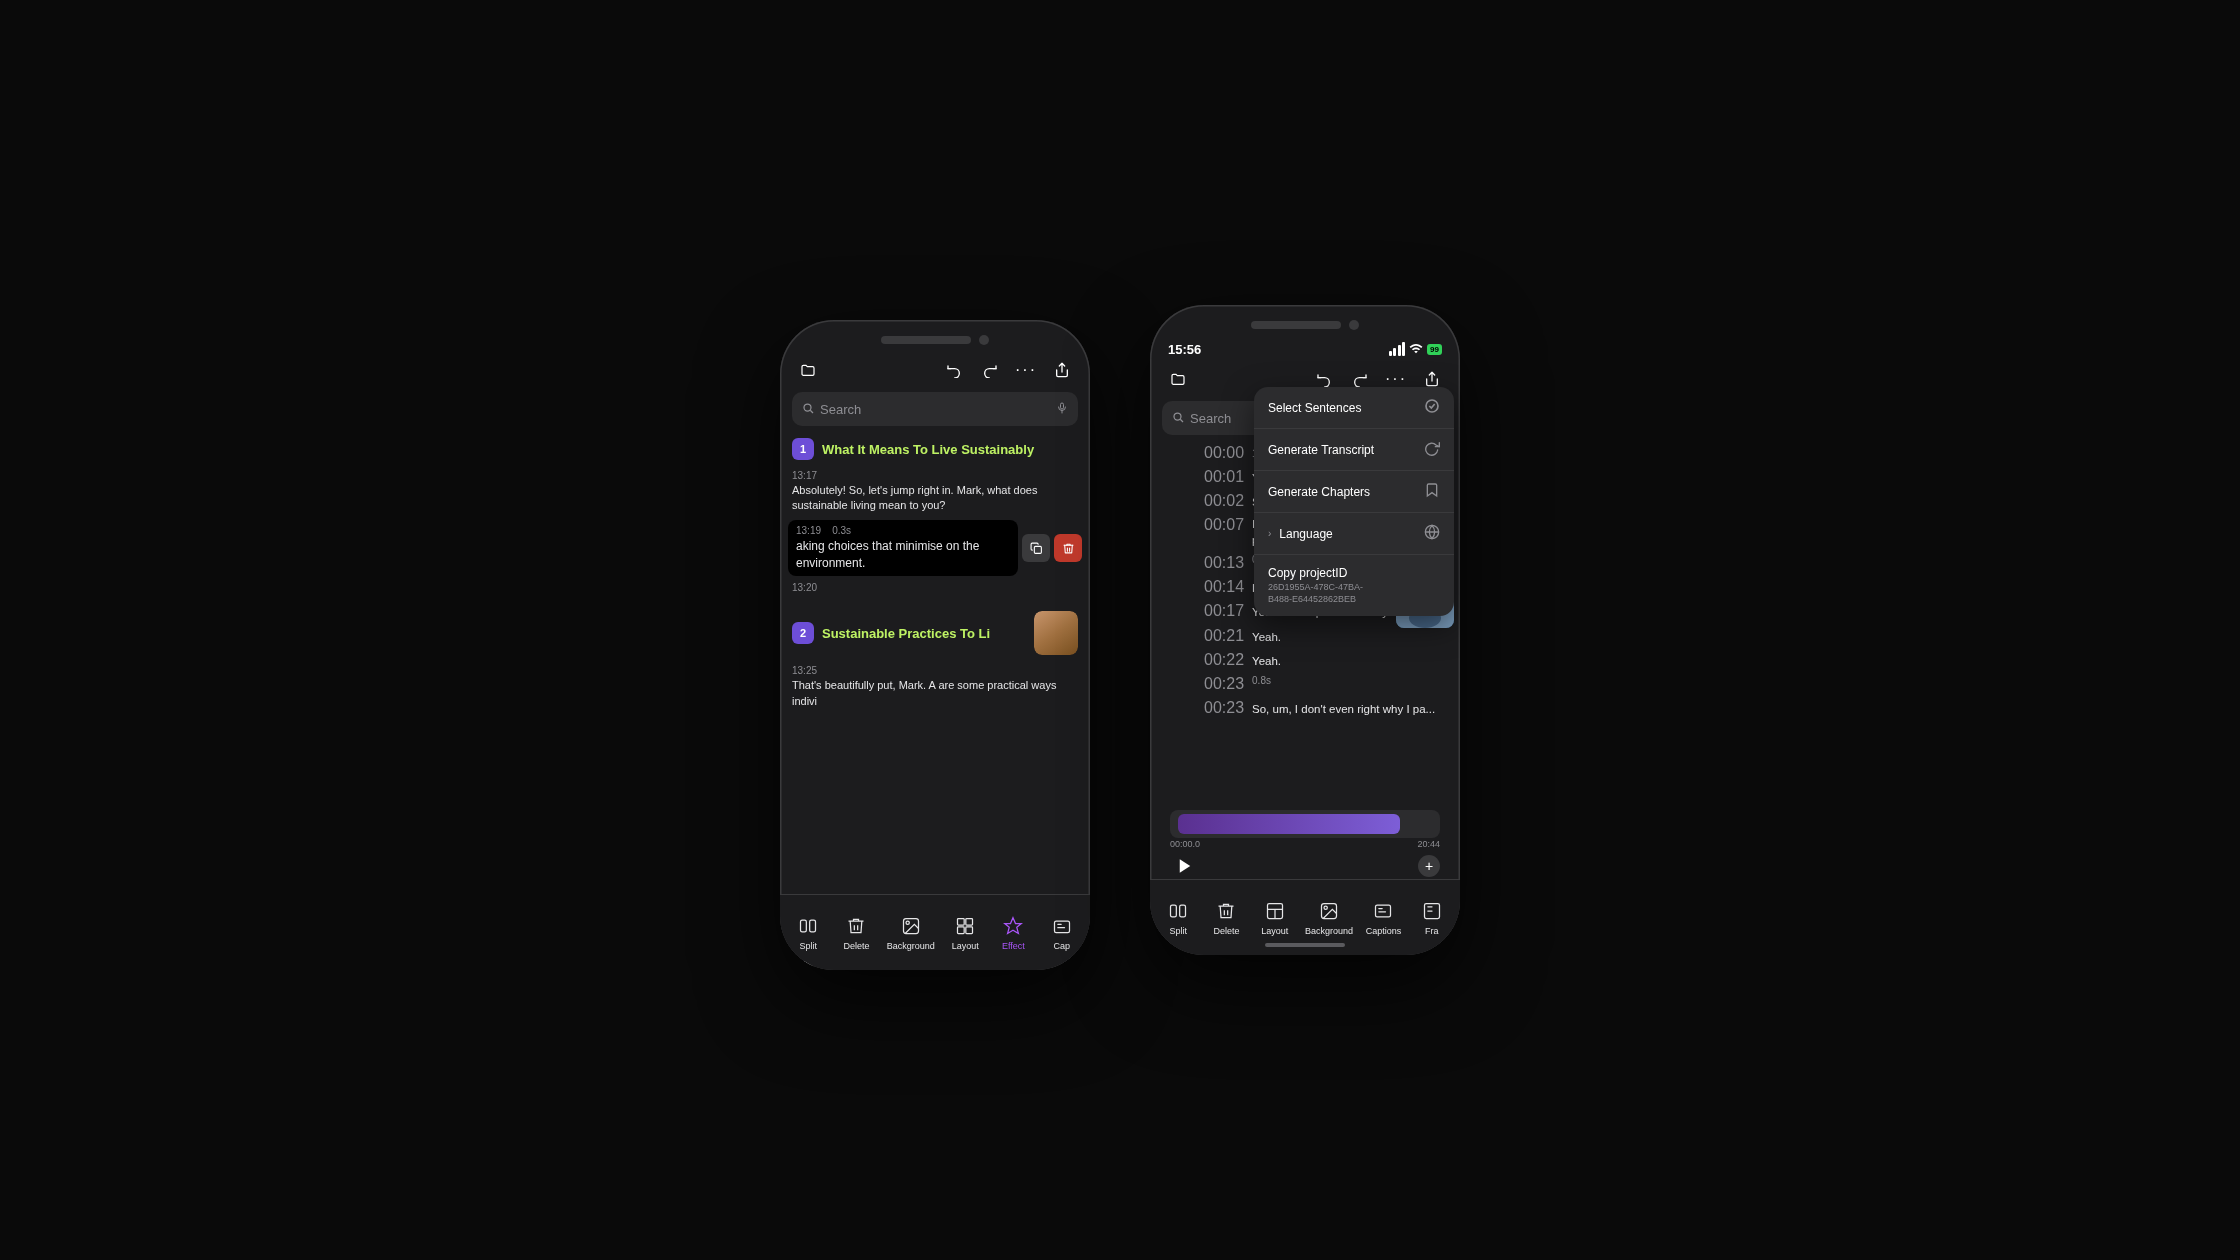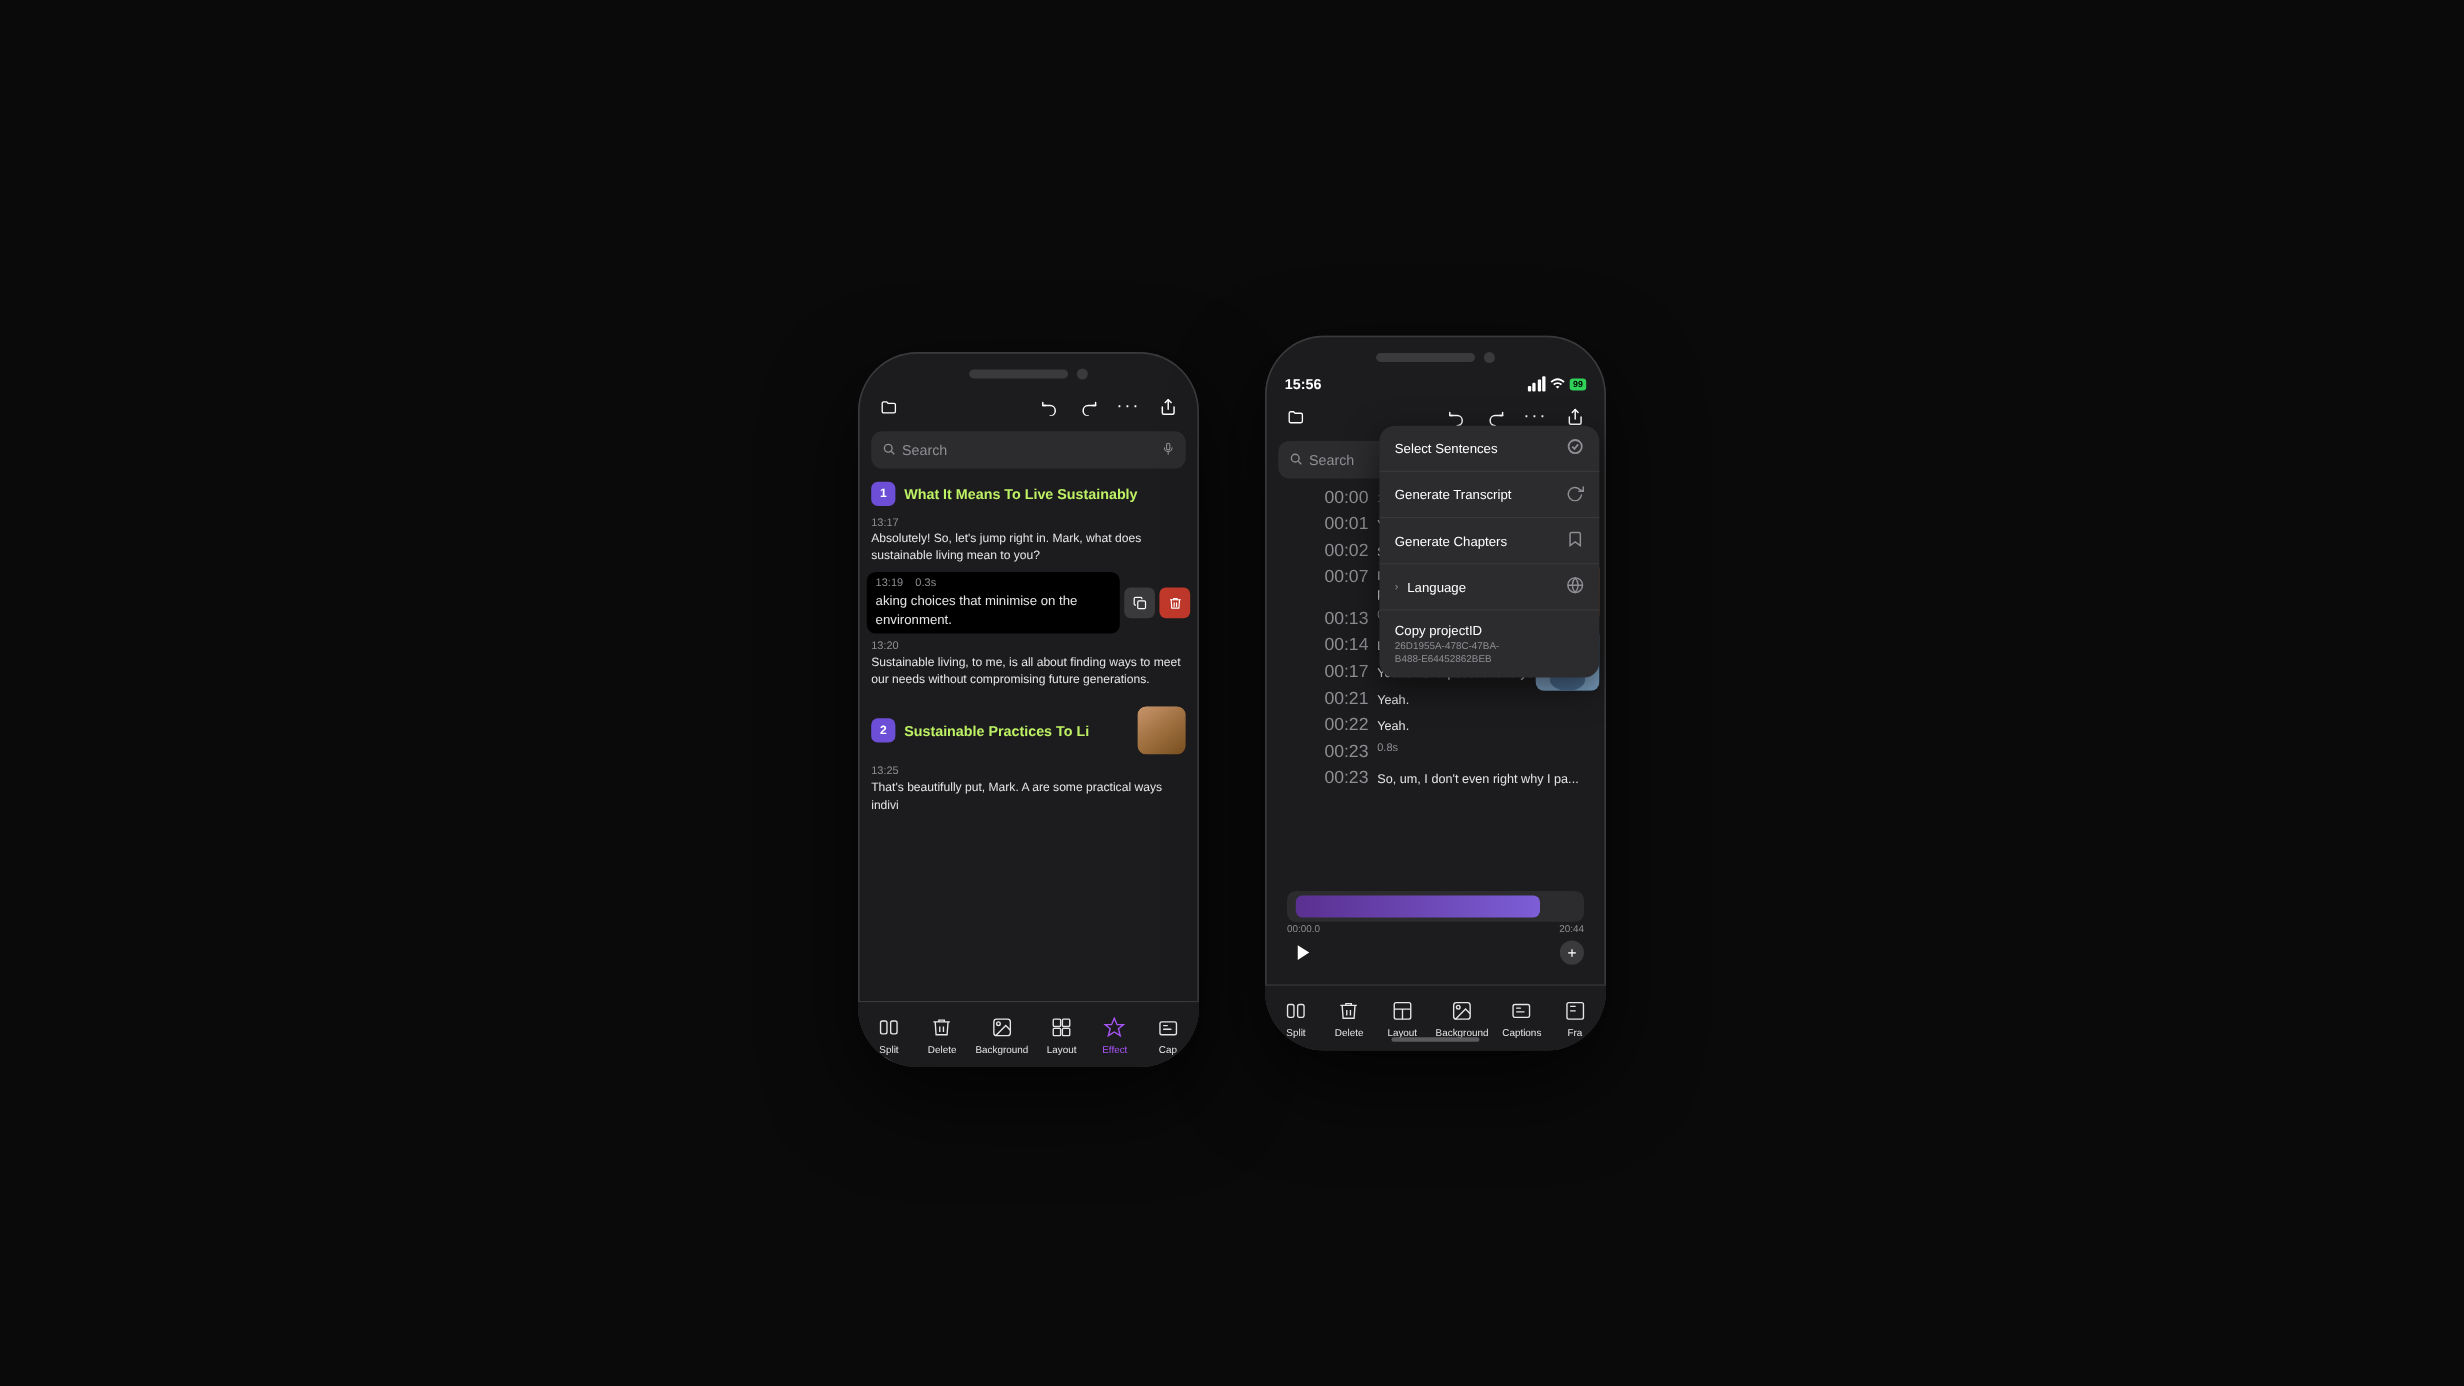--- a/index.html
+++ b/index.html
@@ -283,21 +283,21 @@
       display: flex;
       align-items: center;
       justify-content: center;
       color: #fff;
       font-size: 16px;
     }
 
     
     .bottom-toolbar {
       width: 100%;
-      height: 60px;
+      height: 76px;
       background: #1c1c1e;
       border-top: 1px solid #3a3a3c;
       display: flex;
       align-items: center;
       justify-content: space-around;
       padding: 0 4px;
       position: absolute;
       bottom: 0;
       left: 0;
     }
@@ -644,21 +644,20 @@
             <path d="M19 6l-1 14H6L5 6" stroke-linecap="round" stroke-linejoin="round"></path>
             <path d="M10 11v6" stroke-linecap="round"></path>
             <path d="M14 11v6" stroke-linecap="round"></path>
             <path d="M9 6V4h6v2" stroke-linecap="round" stroke-linejoin="round"></path>
           </svg>
         </div>
       </div>
 
       <div class="transcript-row">
         <div class="transcript-time">13:20</div>
-        <div class="transcript-text">Sustainable living, to me, is all about finding ways to meet our needs without compromising future generations.</div>
       </div>
 
       <div class="episode-header" style="margin-top:6px;">
         <div class="episode-num">2</div>
         <span class="episode-title" style="flex:1;">Sustainable Practices To Li</span>
         <div class="episode-thumb">
           <div class="thumb-face"></div>
         </div>
       </div>
 

